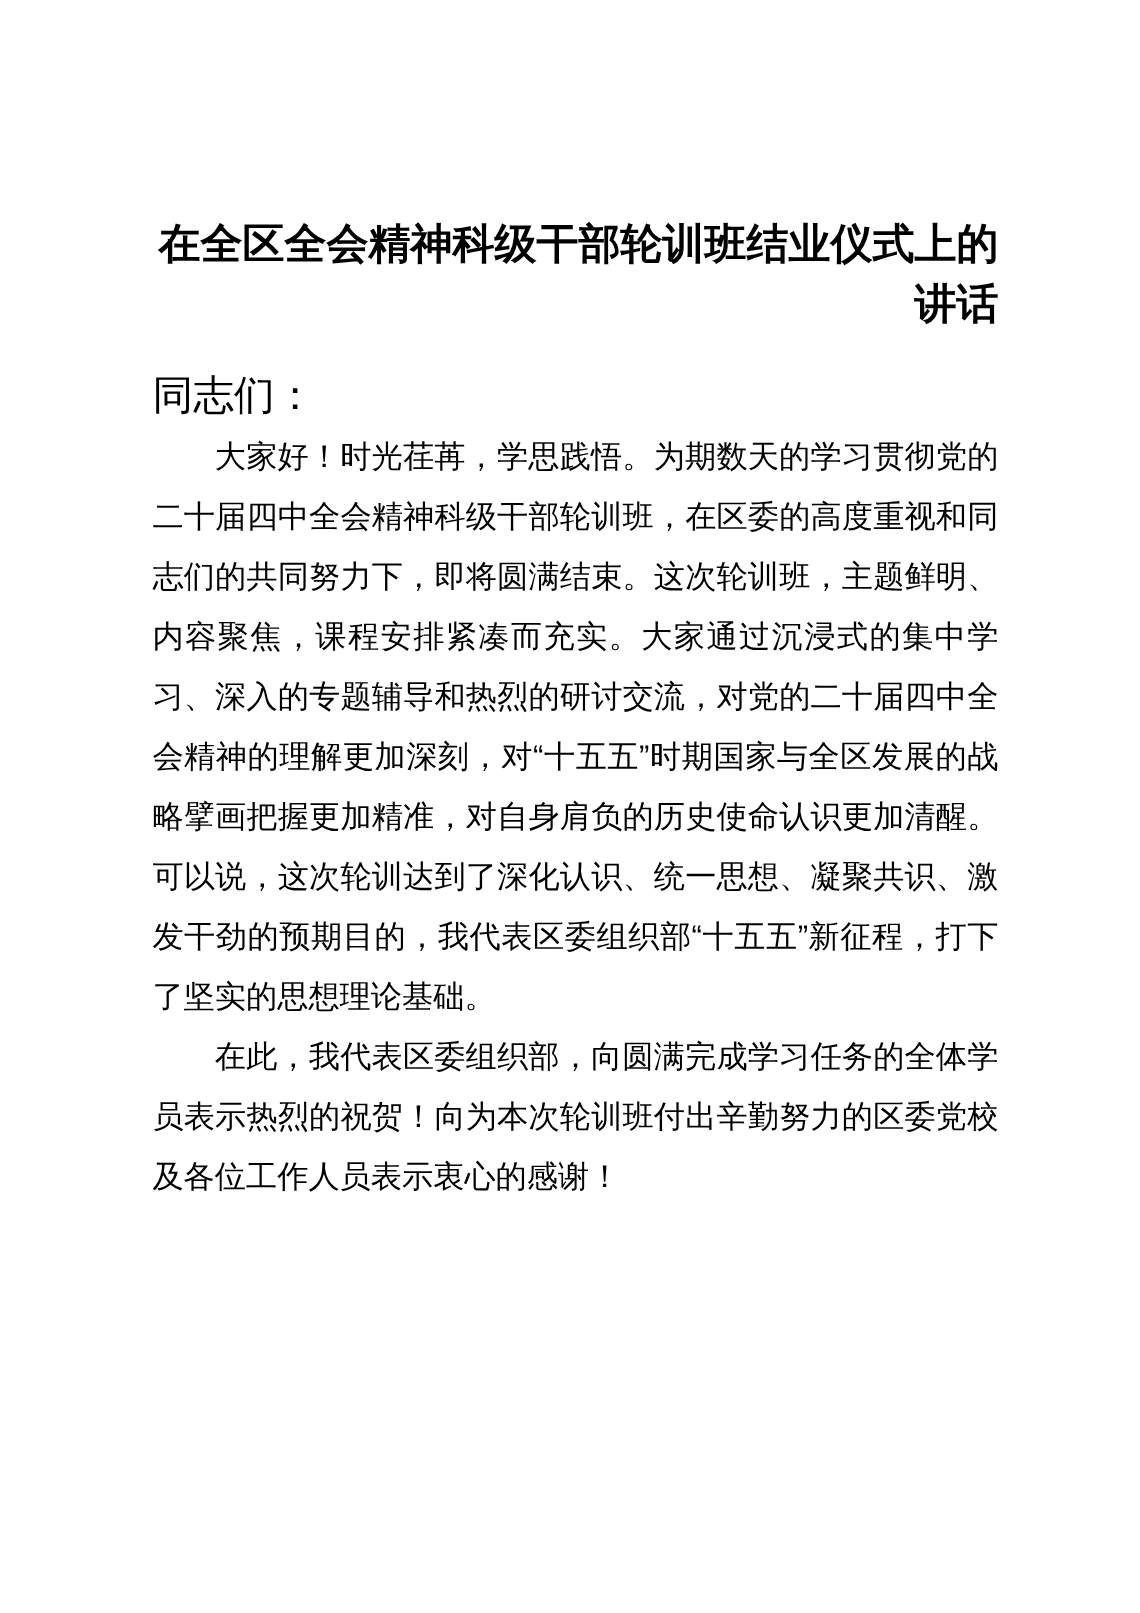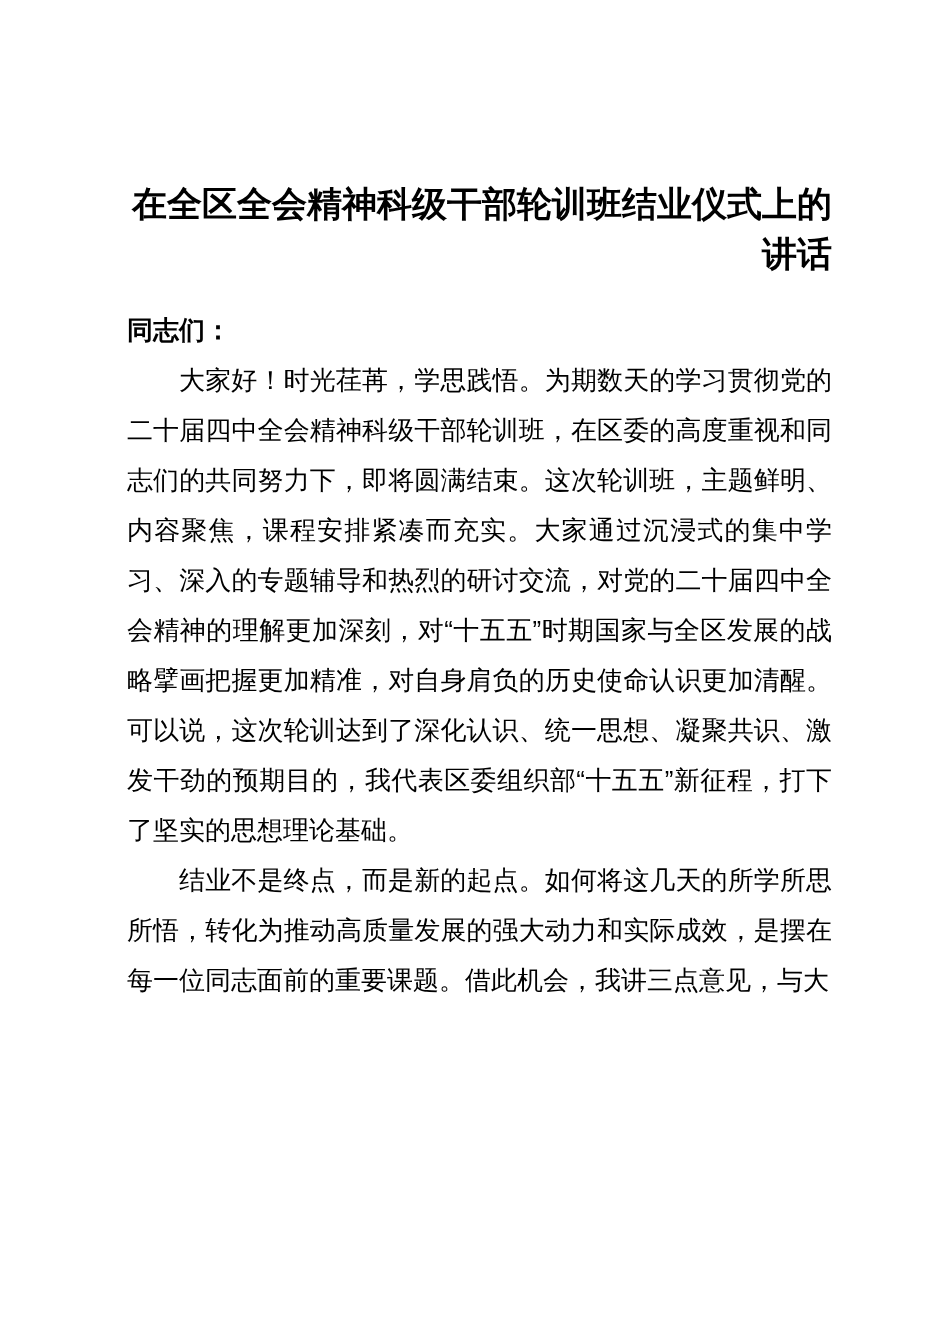--- a/index.html
+++ b/index.html
@@ -25,38 +25,38 @@
   .doc-title {
     margin: 179px 0 26px 0;
     font-size: 35px;
     line-height: 50px;
     font-weight: 700;
     text-align: right;
     letter-spacing: 0;
   }
   .doc-salutation {
     margin: 0;
-    font-size: 26px;
+    font-size: 34px;
     line-height: 50px;
-    font-weight: 700;
+    font-weight: 400;
     text-indent: 0;
   }
   .doc-para {
     margin: 0;
     font-size: 26px;
     line-height: 50px;
     font-weight: 400;
     text-indent: 2em;
     text-align: justify;
     text-justify: inter-ideograph;
   }
 </style>
 </head>
 <body>
 
 <div class="doc-page" style="background: rgb(255, 255, 255); color: rgb(0, 0, 0);">
   <div class="doc-content">
     <h1 class="doc-title">在全区全会精神科级干部轮训班结业仪式上的讲话</h1>
     <p class="doc-salutation">同志们：</p>
     <p class="doc-para">大家好！时光荏苒，学思践悟。为期数天的学习贯彻党的二十届四中全会精神科级干部轮训班，在区委的高度重视和同志们的共同努力下，即将圆满结束。这次轮训班，主题鲜明、内容聚焦，课程安排紧凑而充实。大家通过沉浸式的集中学习、深入的专题辅导和热烈的研讨交流，对党的二十届四中全会精神的理解更加深刻，对“十五五”时期国家与全区发展的战略擘画把握更加精准，对自身肩负的历史使命认识更加清醒。可以说，这次轮训达到了深化认识、统一思想、凝聚共识、激发干劲的预期目的，我代表区委组织部“十五五”新征程，打下了坚实的思想理论基础。</p>
-    <p class="doc-para">结业不是终点，而是新的起点。如何将这几天的所学所思所悟，转化为推动高质量发展的强大动力和实际成效，是摆在每一位同志面前的重要课题。借此机会，我讲三点意见，与大</p>
+    <p class="doc-para">在此，我代表区委组织部，向圆满完成学习任务的全体学员表示热烈的祝贺！向为本次轮训班付出辛勤努力的区委党校及各位工作人员表示衷心的感谢！</p>
   </div>
 </div>
 
 </body></html>

